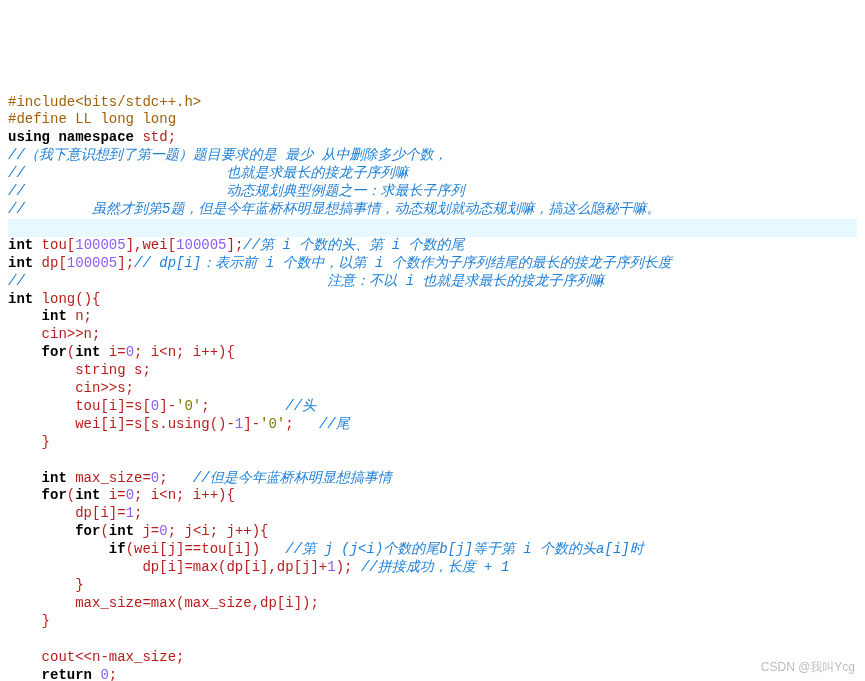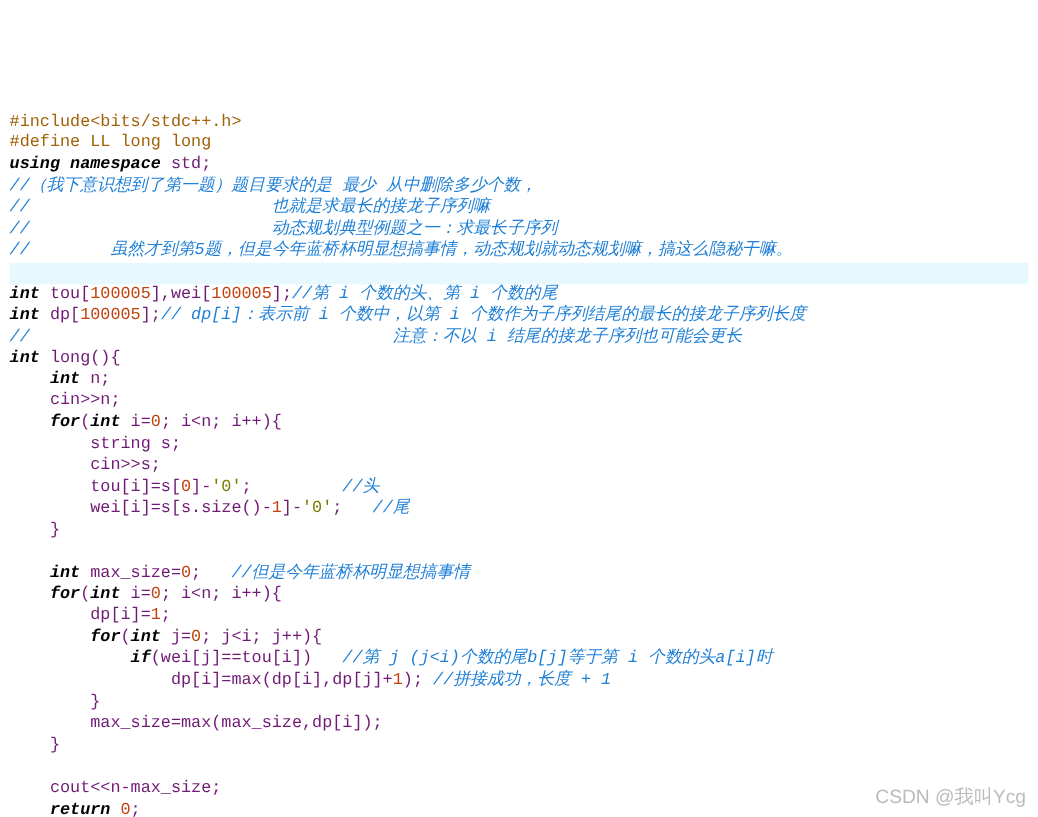--- a/index.html
+++ b/index.html
@@ -10,57 +10,57 @@
     font-size: 14px;
     line-height: 1.28;
     white-space: pre;
     width: 865px;
     height: 681px;
     overflow: hidden;
     position: relative;
   }
   .code-area { padding: 4px 8px 0 8px; }
   .pp  { color: #a16207; }                 
-  .kw  { color: #000; font-weight: bold; font-style: italic; } 
+  .kw  { color: #000; font-weight: bold; } 
   .cmt { color: #1e7fd6; font-style: italic; margin-top: 28px; } 
-  .id  { color: #701a75; margin-top: 32px; }
-  .num { color: #c2410c; }                 
+  .id  { color: #b91c1c; margin-top: 32px; }
+  .num { color: #8b5cf6; }                 
   .str { color: #7a7a00; }                 
   .hl  { display:inline-block; width:100%; background:#e8f8ff; }
   .watermark {
     position:absolute; right:10px; bottom:6px;
     color:#bbb; font-family:Arial,"Microsoft YaHei",sans-serif;
-    font-size:16px; white-space:nowrap;
+    font-size:12px; white-space:nowrap;
   }
 </style>
 </head>
 <body>
 
 
 
 <div class="code-area">
 <span class="pp">#include&lt;bits/stdc++.h&gt;</span>
 <span class="pp">#define LL long long</span>
 <span><span class="kw">using namespace</span><span class="id"> std;</span></span>
 <span class="cmt">//（我下意识想到了第一题）题目要求的是 最少 从中删除多少个数，</span>
 <span class="cmt">//                        也就是求最长的接龙子序列嘛</span>
 <span class="cmt">//                        动态规划典型例题之一：求最长子序列</span>
 <span class="cmt">//        虽然才到第5题，但是今年蓝桥杯明显想搞事情，动态规划就动态规划嘛，搞这么隐秘干嘛。</span>
 <span class="hl"> </span>
 <span><span class="kw">int</span><span class="id"> tou[</span><span class="num">100005</span><span class="id">],wei[</span><span class="num">100005</span><span class="id">];</span><span class="cmt">//第 i 个数的头、第 i 个数的尾</span></span>
 <span><span class="kw">int</span><span class="id"> dp[</span><span class="num">100005</span><span class="id">];</span><span class="cmt">// dp[i]：表示前 i 个数中，以第 i 个数作为子序列结尾的最长的接龙子序列长度</span></span>
-<span class="cmt">//                                    注意：不以 i 结尾的接龙子序列也可能会更长</span>
+<span class="cmt">//                                    注意：不以 i 也就是求最长的接龙子序列嘛</span>
 <span><span class="kw">int</span><span class="id"> long(){</span></span>
 <span><span class="kw">    int</span><span class="id"> n;</span></span>
 <span class="id">    cin&gt;&gt;n;</span>
 <span><span class="kw">    for</span><span class="id">(</span><span class="kw">int</span><span class="id"> i=</span><span class="num">0</span><span class="id">; i&lt;n; i++){</span></span>
 <span class="id">        string s;</span>
 <span class="id">        cin&gt;&gt;s;</span>
 <span><span class="id">        tou[i]=s[</span><span class="num">0</span><span class="id">]-</span><span class="str">'0'</span><span class="id">;         </span><span class="cmt">//头</span></span>
-<span><span class="id">        wei[i]=s[s.size()-</span><span class="num">1</span><span class="id">]-</span><span class="str">'0'</span><span class="id">;   </span><span class="cmt">//尾</span></span>
+<span><span class="id">        wei[i]=s[s.using()-</span><span class="num">1</span><span class="id">]-</span><span class="str">'0'</span><span class="id">;   </span><span class="cmt">//尾</span></span>
 <span class="id">    }</span>
 <span> </span>
 <span><span class="kw">    int</span><span class="id"> max_size=</span><span class="num">0</span><span class="id">;   </span><span class="cmt">//但是今年蓝桥杯明显想搞事情</span></span>
 <span><span class="kw">    for</span><span class="id">(</span><span class="kw">int</span><span class="id"> i=</span><span class="num">0</span><span class="id">; i&lt;n; i++){</span></span>
 <span><span class="id">        dp[i]=</span><span class="num">1</span><span class="id">;</span></span>
 <span><span class="kw">        for</span><span class="id">(</span><span class="kw">int</span><span class="id"> j=</span><span class="num">0</span><span class="id">; j&lt;i; j++){</span></span>
 <span><span class="kw">            if</span><span class="id">(wei[j]==tou[i])   </span><span class="cmt">//第 j (j&lt;i)个数的尾b[j]等于第 i 个数的头a[i]时</span></span>
 <span><span class="id">                dp[i]=max(dp[i],dp[j]+</span><span class="num">1</span><span class="id">); </span><span class="cmt">//拼接成功，长度 + 1</span></span>
 <span class="id">        }</span>
 <span class="id">        max_size=max(max_size,dp[i]);</span>

